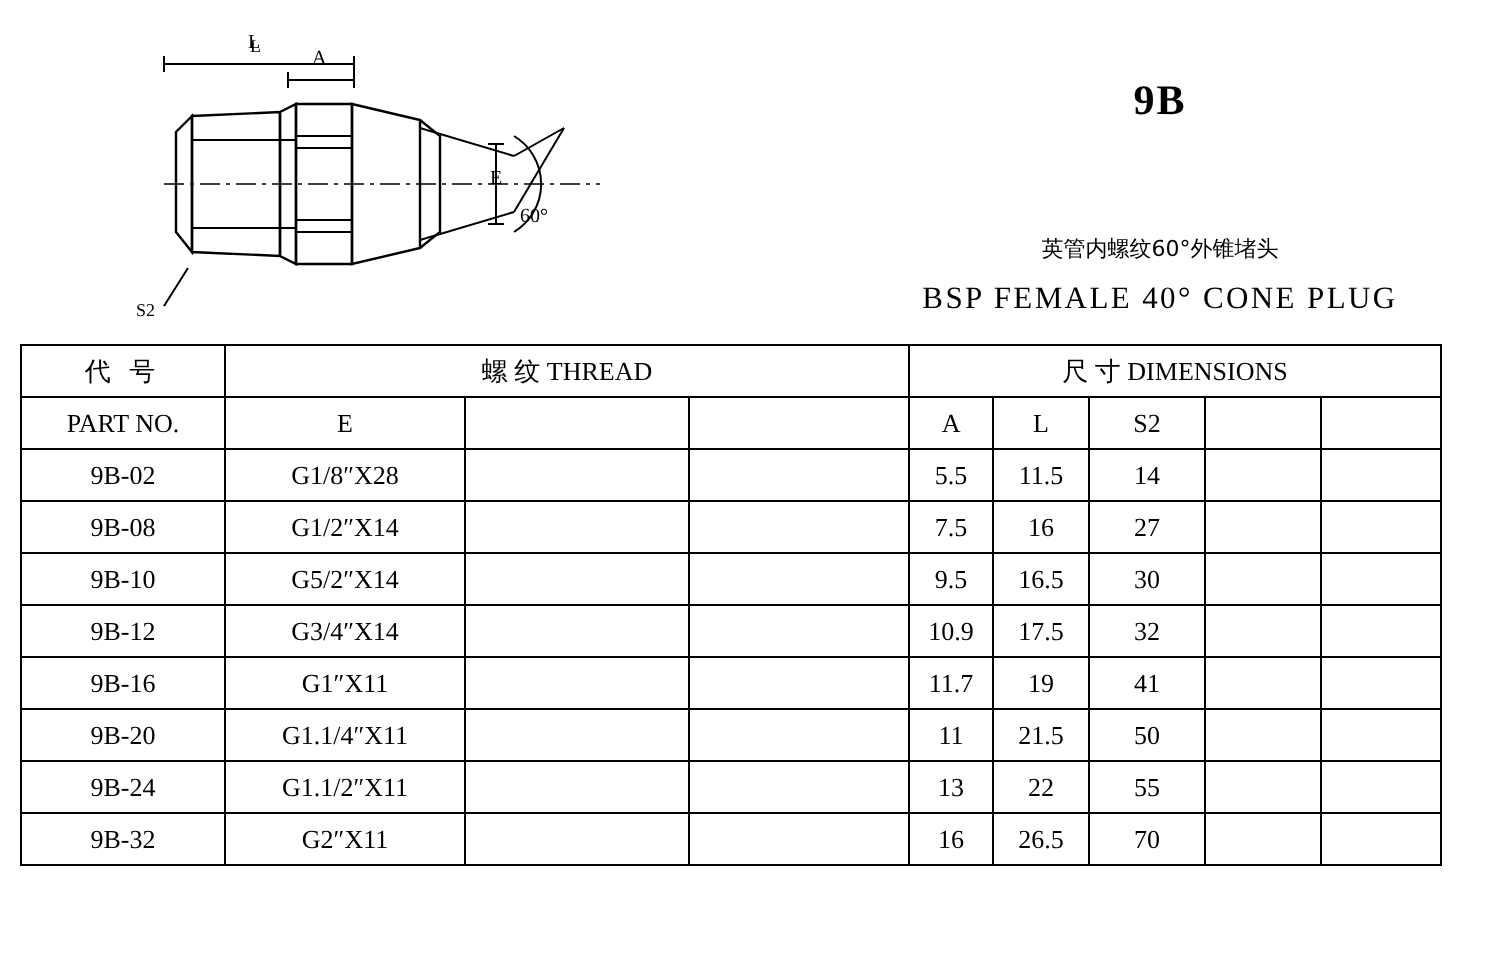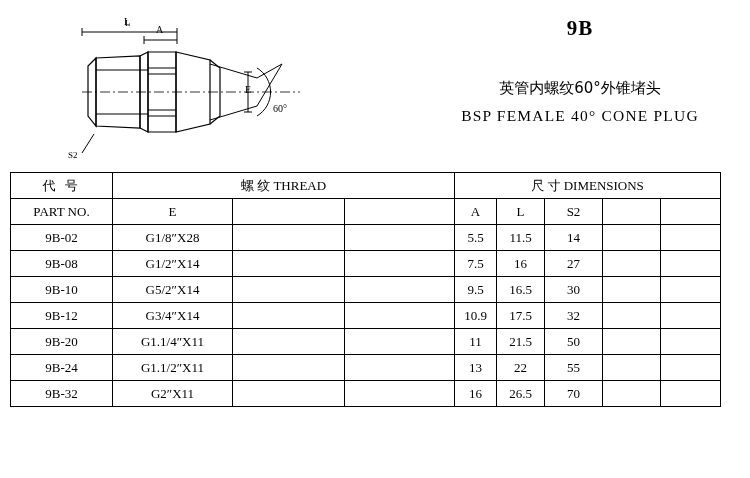--- a/index.html
+++ b/index.html
@@ -35,25 +35,26 @@
     position: absolute;
     left: 420px;
     top: 16px;
     width: 320px;
     text-align: center;
   }
   .title-code {
     font-size: 21px;
     font-weight: bold;
     letter-spacing: 1px;
+    margin-top: 22px;
     font-family: "Liberation Serif", serif;
   }
   .title-cn {
-    font-size: 15px;
-    margin-top: 38px;
+    font-size: 11px;
+    margin-top: 54px;
     font-family: "DejaVu Sans", sans-serif;
     letter-spacing: 0px;
   }
   .title-en {
     font-size: 15.5px;
     margin-top: 9px;
     letter-spacing: 1.2px;
     font-family: "Liberation Serif", serif;
   }
 
@@ -145,21 +146,21 @@
       </g>
       <g font-family="Liberation Serif, serif" font-size="9" fill="#000">
         <text x="73" y="18">L</text>
         <text x="106" y="44" style="display:none">A</text>
       </g>
     </svg>
     <div style="position:absolute; left:72px; top:8px; font-size:10px;">L</div>
     <div style="position:absolute; left:104px; top:16px; font-size:10px;">A</div>
     <div style="position:absolute; left:193px; top:76px; font-size:10px;">E</div>
     <div style="position:absolute; left:16px; top:142px; font-size:9px;">S2</div>
-    <div style="position:absolute; left:221px; top:95px; font-size:10px;">60°</div>
+    <div style="position:absolute; left:208px; top:95px; font-size:10px;">60°</div>
   </div>
 
   <div class="titles">
     <div class="title-code">9B</div>
     <div class="title-cn">英管内螺纹60°外锥堵头</div>
     <div class="title-en">BSP  FEMALE  40°  CONE  PLUG</div>
   </div>
 </div>
 
 <table class="spec">
@@ -230,20 +231,31 @@
       <td class="thr">G3/4″X14</td>
       <td></td>
       <td></td>
       <td>10.9</td>
       <td>17.5</td>
       <td>32</td>
       <td></td>
       <td></td>
     </tr>
     <tr>
+      <td>9B-16</td>
+      <td class="thr">G1″X11</td>
+      <td></td>
+      <td></td>
+      <td>11.7</td>
+      <td>19</td>
+      <td>41</td>
+      <td></td>
+      <td></td>
+    </tr>
+    <tr>
       <td>9B-20</td>
       <td class="thr">G1.1/4″X11</td>
       <td></td>
       <td></td>
       <td>11</td>
       <td>21.5</td>
       <td>50</td>
       <td></td>
       <td></td>
     </tr>

